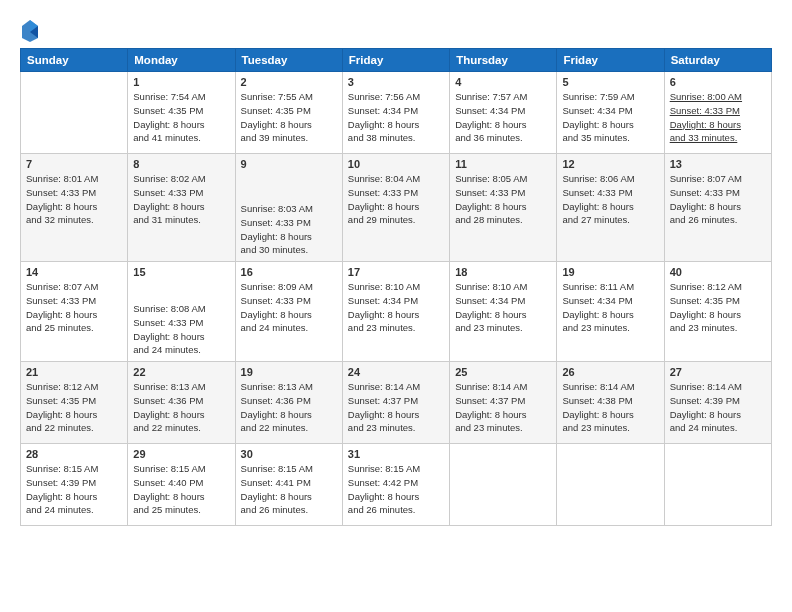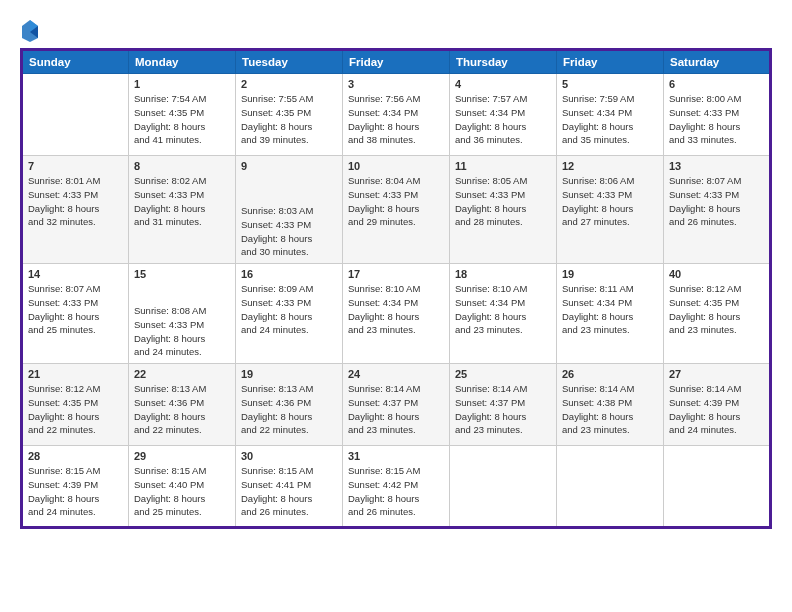--- a/index.html
+++ b/index.html
@@ -48,21 +48,21 @@
       line-height: 1.1;
     }
     .location {
       font-size: 13px;
       color: #555;
       margin-top: 2px;
     }
     .calendar {
       width: 100%;
       border-collapse: collapse;
-      border: 3px solid #4c1d95;
+      border: 1px solid #4c1d95;
     }
     .calendar th {
       background: #1a6fbe;
       color: #fff;
       font-size: 11.5px;
       font-weight: bold;
       text-align: left;
       padding: 5px 6px;
       border: 1px solid #1560a8;
     }
@@ -160,21 +160,21 @@
           </td>
           <td>
             <span class="day-number">5</span>
             <div class="day-info" style="white-space: pre-line;">Sunrise: 7:59 AM
 Sunset: 4:34 PM
 Daylight: 8 hours
 and 35 minutes.</div>
           </td>
           <td>
             <span class="day-number">6</span>
-            <div class="day-info" style="white-space: pre-line;">Sunrise: 8:00 AM
+            <div class="day-info" style="white-space: pre-line; text-decoration: underline;">Sunrise: 8:00 AM
 Sunset: 4:33 PM
 Daylight: 8 hours
 and 33 minutes.</div>
           </td>
         </tr>
         <tr>
           <td>
             <span class="day-number">7</span>
             <div class="day-info" style="white-space: pre-line;">Sunrise: 8:01 AM
 Sunset: 4:33 PM

